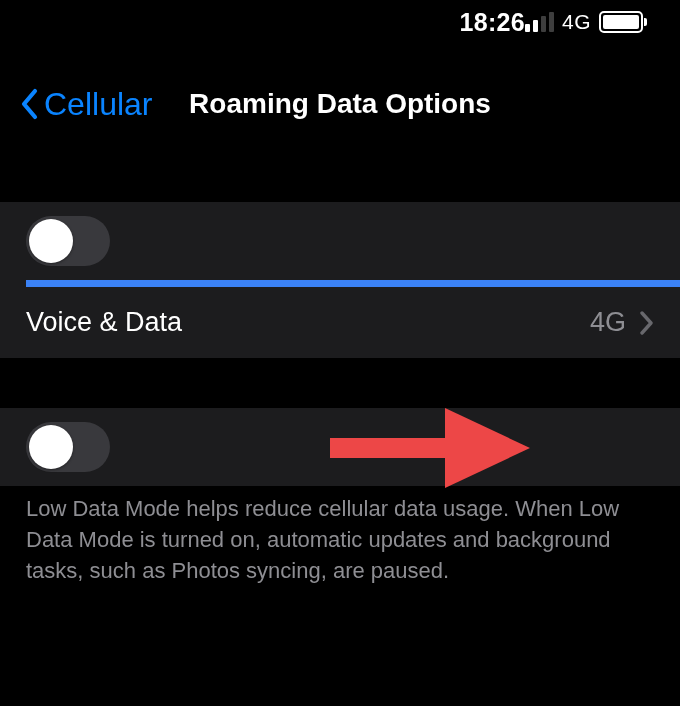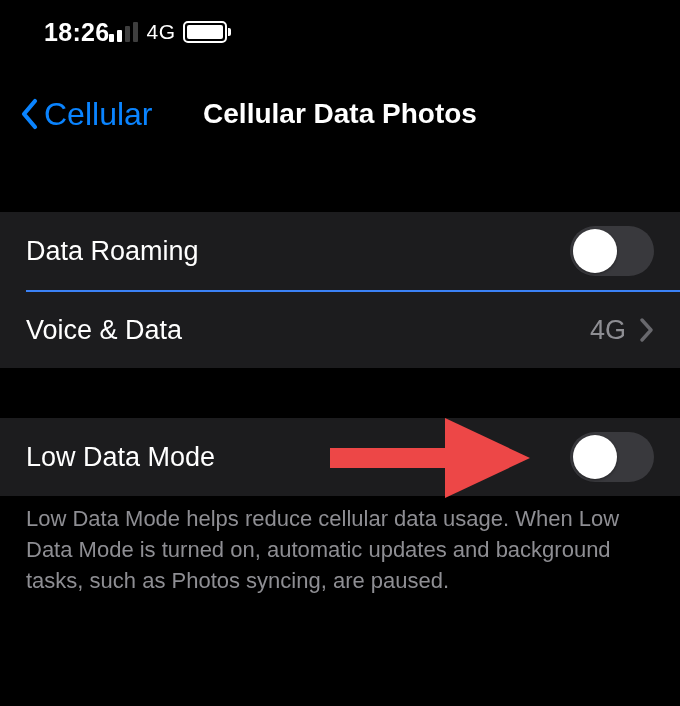--- a/index.html
+++ b/index.html
@@ -9,23 +9,23 @@
       font-family: -apple-system, "Helvetica Neue", Helvetica, Arial, sans-serif;
       color: #fff;
       -webkit-font-smoothing: antialiased;
     }
 
     
     .status-bar {
       height: 36px;
       display: flex;
       align-items: center;
-      justify-content: flex-start;
+      justify-content: flex-end;
       padding: 0 37px 0 44px;
-      margin-top: 14px;
+      margin-top: 4px;
     }
     .status-time {
       color: #fff;
       font-size: 25px;
       font-weight: 600;
       letter-spacing: 0.3px;
     }
     .status-right {
       display: flex;
       align-items: center;
@@ -118,21 +118,21 @@
       background: #1c1c1e;
     }
     .row {
       display: flex;
       align-items: center;
       justify-content: space-between;
       min-height: 78px;
       padding: 0 26px 0 26px;
     }
     .row + .row {
-      border-top: 2px solid #3b82f6;
+      border-top: 7px solid #3b82f6;
       margin-left: 26px;
       padding-left: 0;
     }
     .group .row + .row { padding-right: 26px; }
     .row-label {
       color: #fff;
       font-size: 27px;
       font-weight: 400;
     }
     .row-right {
@@ -200,29 +200,28 @@
 
 <div class="nav-bar">
   <div class="back-button">
     <span class="back-chevron">
       <svg width="20" height="32" viewBox="0 0 20 32" fill="none">
         <path d="M15 3 L4 16 L15 29" stroke="#0a84ff" stroke-width="4.2" stroke-linecap="round" stroke-linejoin="round"></path>
       </svg>
     </span>
     <span class="back-label">Cellular</span>
   </div>
-  <div class="nav-title">Cellular Data Photos</div>
+  <div class="nav-title">Roaming Data Options</div>
 </div>
 
 <div class="spacer-sm"></div>
 <div class="spacer-md"></div>
 
 <div class="group">
   <div class="row">
-    <div class="row-label">Data Roaming</div>
     <div class="toggle">
       <div class="toggle-knob"></div>
     </div>
   </div>
   <div class="row">
     <div class="row-label">Voice &amp; Data</div>
     <div class="row-right">
       <div class="row-value">4G</div>
       <span class="chevron">
         <svg width="14" height="24" viewBox="0 0 14 24" fill="none">
@@ -230,21 +229,20 @@
         </svg>
       </span>
     </div>
   </div>
 </div>
 
 <div class="spacer-md"></div>
 
 <div class="group" style="position:relative;">
   <div class="row">
-    <div class="row-label">Low Data Mode</div>
     <div class="toggle">
       <div class="toggle-knob"></div>
     </div>
   </div>
 
   <div class="arrow-annotation" style="left:330px; top:-8px;">
     <svg width="210" height="96" viewBox="0 0 210 96">
       <g fill="#ed4747">
         <rect x="0" y="38" width="120" height="20"></rect>
         <polygon points="115,8 200,48 115,88"></polygon>

